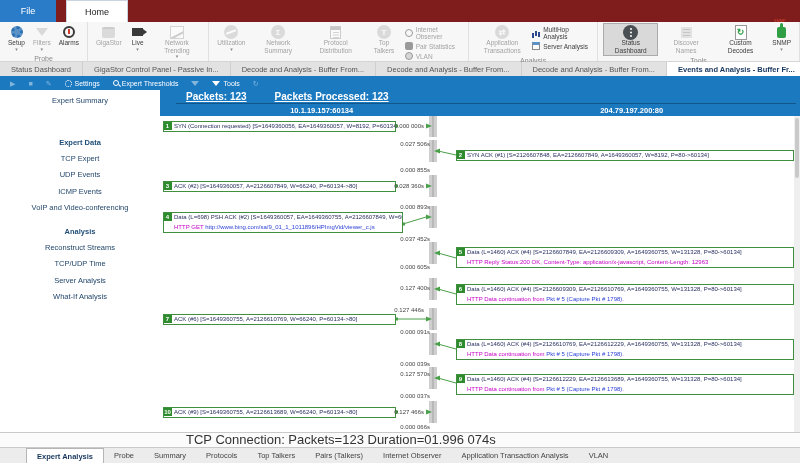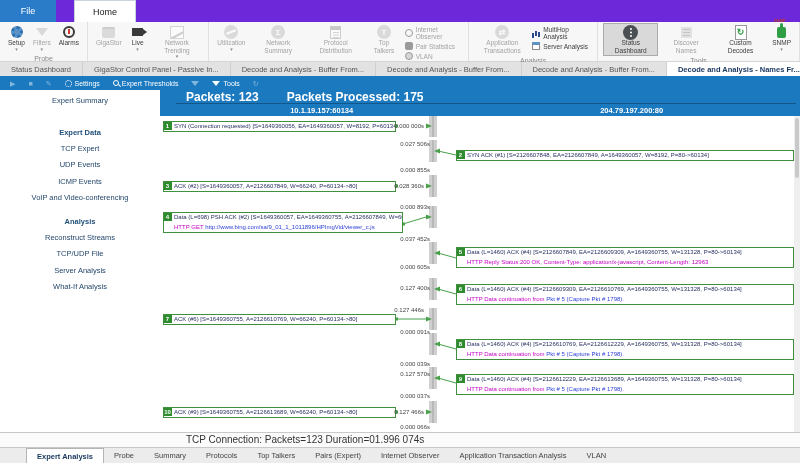--- a/index.html
+++ b/index.html
@@ -1,19 +1,19 @@
 <!DOCTYPE html>
 <html><head>
 <meta charset="utf-8">
 <style>
   html,body{margin:0;padding:0;}
   body{width:800px;height:463px;position:relative;overflow:hidden;background:#fff;
        font-family:"Liberation Sans",sans-serif;-webkit-font-smoothing:antialiased;}
   
-  .titlebar{position:absolute;left:0;top:0;width:800px;height:38px;background:#6d28d9;display:flex;gap:8px;}
+  .titlebar{position:absolute;left:0;top:0;width:800px;height:38px;background:#7f1d1d;display:flex;}
   .file-tab{width:56px;height:22px;background:#2a7cc9;color:#fff;font-size:9px;display:flex;align-items:center;justify-content:center;}
   .home-tab{width:62px;height:22px;background:#fff;color:#222;font-size:9px;display:flex;align-items:center;justify-content:center;margin-left:10px;border:1px solid #c9d4e0;border-bottom:none;box-sizing:border-box;}
   
   .ribbon{position:absolute;left:0;top:22px;width:800px;height:40px;background:#f7f7f7;border-bottom:1px solid #d5d5d5;display:flex;box-sizing:border-box;}
   .rgroup{display:flex;flex-direction:column;border-right:1px solid #e0e0e0;padding:1px 5px 0 5px;}
   .grow{display:flex;flex:1;align-items:flex-start;gap:2px;}
   .glabel{text-align:center;font-size:7px;color:#8a8a8a;height:10px;line-height:10px;}
   .ritem{display:flex;flex-direction:column;align-items:center;padding:1px 2px;border:1px solid transparent;}
   .ritem .rlabel{font-size:6.5px;line-height:7.5px;text-align:center;color:#3c3c3c;max-width:52px;}
   .ritem.disabled .rlabel{color:#a3a3a3;}
@@ -61,43 +61,43 @@
   
   .blueblock{position:absolute;left:0;top:76px;width:800px;height:40px;background:#1b79c0;}
   .btoolbar{height:14px;display:flex;align-items:center;padding-left:10px;gap:13px;color:#fff;font-size:7px;}
   .btool{display:flex;align-items:center;gap:3px;}
   .btool.dim{opacity:.45;}
   .glyph{font-size:7px;line-height:7px;}
   .mag{width:6px;height:6px;border:1.2px solid #fff;border-radius:50%;position:relative;box-sizing:border-box;}
   .mag::after{content:"";position:absolute;left:4px;top:4px;width:3px;height:1.2px;background:#fff;transform:rotate(45deg);}
   .gear{width:7px;height:7px;border:1.6px dotted #fff;border-radius:50%;box-sizing:border-box;}
   .funnel{width:0;height:0;border-left:4px solid transparent;border-right:4px solid transparent;border-top:5px solid #fff;}
-  .packrow{height:13px;display:flex;align-items:center;padding-left:186px;gap:28px;font-weight:bold;font-size:12px;color:#fff;}
+  .packrow{height:13px;display:flex;align-items:center;padding-left:186px;gap:28px;font-weight:bold;font-size:10px;color:#fff;text-decoration:underline;}
   .ipbar{position:absolute;left:176px;top:27px;width:620px;height:13px;border-top:1px solid rgba(0,0,0,.28);display:flex;font-size:7.5px;font-weight:bold;color:#fff;}
   .iphalf{display:flex;align-items:center;justify-content:center;}
   .iphalf.c{width:47%;} .iphalf.s{width:53%;}
   
   .sidebar{position:absolute;left:0;top:90px;width:160px;height:342px;background:#fff;box-sizing:border-box;}
   .sb-item{padding:4px 20px;text-align:center;font-size:7.5px;line-height:8.5px;color:#24476b;}
-  .sb-item.first{margin-bottom:14px;padding-top:7px;}
+  .sb-item.first{margin-bottom:24px;padding-top:7px;}
   .sb-header{padding:4px 20px;text-align:center;font-size:7.5px;font-weight:bold;color:#1f4e79;margin-top:6px;}
   .sb-item.selected{background:#cde4f6;}
   
   .canvas{position:absolute;left:160px;top:116px;width:634px;height:316px;background:#fff;}
   .canvas svg{position:absolute;left:0;top:0;}
   .pbox{position:absolute;border:1px solid #3f8f3f;background:#fff;box-sizing:border-box;overflow:hidden;}
   .ptag{position:absolute;left:-1px;top:-1px;width:9px;height:9px;background:#2e8b2e;color:#fff;font-size:6px;font-weight:bold;display:flex;align-items:center;justify-content:center;}
   .pline{margin-left:10px;font-size:6px;line-height:9.5px;white-space:nowrap;color:#283060;}
   .pm{color:#c400c4;} .pb{color:#2a3fd4;}
   .tlabel{position:absolute;width:55px;text-align:right;font-size:6px;color:#444;line-height:7px;}
   
   .vscroll{position:absolute;left:794px;top:116px;width:6px;height:316px;background:#efefef;}
   .vthumb{position:absolute;left:1px;top:2px;width:4px;height:60px;background:#c9c9c9;border-radius:2px;}
   
-  .statusline{position:absolute;left:0;top:432px;width:800px;height:28px;background:#fbfbfb;border-top:1px solid #c9c9c9;box-sizing:border-box;font-size:10px;color:#333;line-height:14px;padding-left:186px;}
+  .statusline{position:absolute;left:0;top:432px;width:800px;height:28px;background:#fbfbfb;border-top:1px solid #c9c9c9;box-sizing:border-box;font-size:13px;color:#333;line-height:14px;padding-left:186px;}
   .bottomtabs{position:absolute;left:0;top:447px;width:800px;height:16px;background:#ececec;border-top:1px solid #c9c9c9;box-sizing:border-box;display:flex;align-items:stretch;padding-left:26px;font-size:7.5px;}
   .btab{display:flex;align-items:center;padding:0 10px;color:#444;white-space:nowrap;}
   .btab.active{background:#fff;border:1px solid #b5b5b5;border-bottom:none;color:#17365d;font-weight:bold;}
 </style>
 </head>
 <body>
 
 <div class="titlebar">
   <div class="file-tab">File</div>
   <div class="home-tab">Home</div>
@@ -261,21 +261,21 @@
     <div class="dtab">
       <span>Decode and Analysis - Buffer From...</span>
     </div>
     <div class="dtab">
       <span>Decode and Analysis - Buffer From...</span>
     </div>
     <div class="dtab">
       <span>Decode and Analysis - Buffer From...</span>
     </div>
     <div class="dtab active">
-      <span>Decode and Analysis - Names Fr...</span>
+      <span>Events and Analysis - Buffer Fr...</span>
     </div>
   </div>
 
 <div class="blueblock">
   <div class="btoolbar">
     <span class="btool dim">
         <span class="glyph">▶</span>
       </span>
     <span class="btool dim">
         <span class="glyph">■</span>
@@ -297,38 +297,38 @@
     <span class="btool">
         <span class="funnel"></span>
         <span>Tools</span>
       </span>
     <span class="btool dim">
         <span class="glyph">↻</span>
       </span>
   </div>
   <div class="packrow">
     <span>Packets: 123</span>
-    <span>Packets Processed: 175</span>
+    <span>Packets Processed: 123</span>
   </div>
   <div class="ipbar">
     <div class="iphalf c">10.1.19.157:60134</div>
     <div class="iphalf s">204.79.197.200:80</div>
   </div>
 </div>
 
 <div class="sidebar" id="sidebar">
     <div class="sb-item first">Expert Summary</div>
     <div class="sb-header">Expert Data</div>
     <div class="sb-item">TCP Expert</div>
     <div class="sb-item">UDP Events</div>
     <div class="sb-item">ICMP Events</div>
     <div class="sb-item">VoIP and Video-conferencing</div>
     <div class="sb-header">Analysis</div>
     <div class="sb-item">Reconstruct Streams</div>
-    <div class="sb-item">TCP/UDP File</div>
+    <div class="sb-item">TCP/UDP Time</div>
     <div class="sb-item">Server Analysis</div>
     <div class="sb-item">What-If Analysis</div>
   </div>
 
 <div class="canvas" id="canvas">
     <svg width="634" height="316">
       <line x1="273" y1="-1" x2="273" y2="21" stroke="#8a8a8a" stroke-width="0.6"></line>
       <line x1="269" y1="0" x2="277" y2="0" stroke="#777" stroke-width="0.7"></line>
       <line x1="269" y1="2" x2="277" y2="2" stroke="#777" stroke-width="0.7"></line>
       <line x1="269" y1="4" x2="277" y2="4" stroke="#777" stroke-width="0.7"></line>
@@ -538,17 +538,17 @@
   </div>
 
 <div class="statusline">TCP Connection: Packets=123 Duration=01.996 074s</div>
 
 <div class="bottomtabs" id="bottomtabs">
     <div class="btab active">Expert Analysis</div>
     <div class="btab">Probe</div>
     <div class="btab">Summary</div>
     <div class="btab">Protocols</div>
     <div class="btab">Top Talkers</div>
-    <div class="btab">Pairs (Expert)</div>
+    <div class="btab">Pairs (Talkers)</div>
     <div class="btab">Internet Observer</div>
     <div class="btab">Application Transaction Analysis</div>
     <div class="btab">VLAN</div>
   </div>
 
 </body></html>

